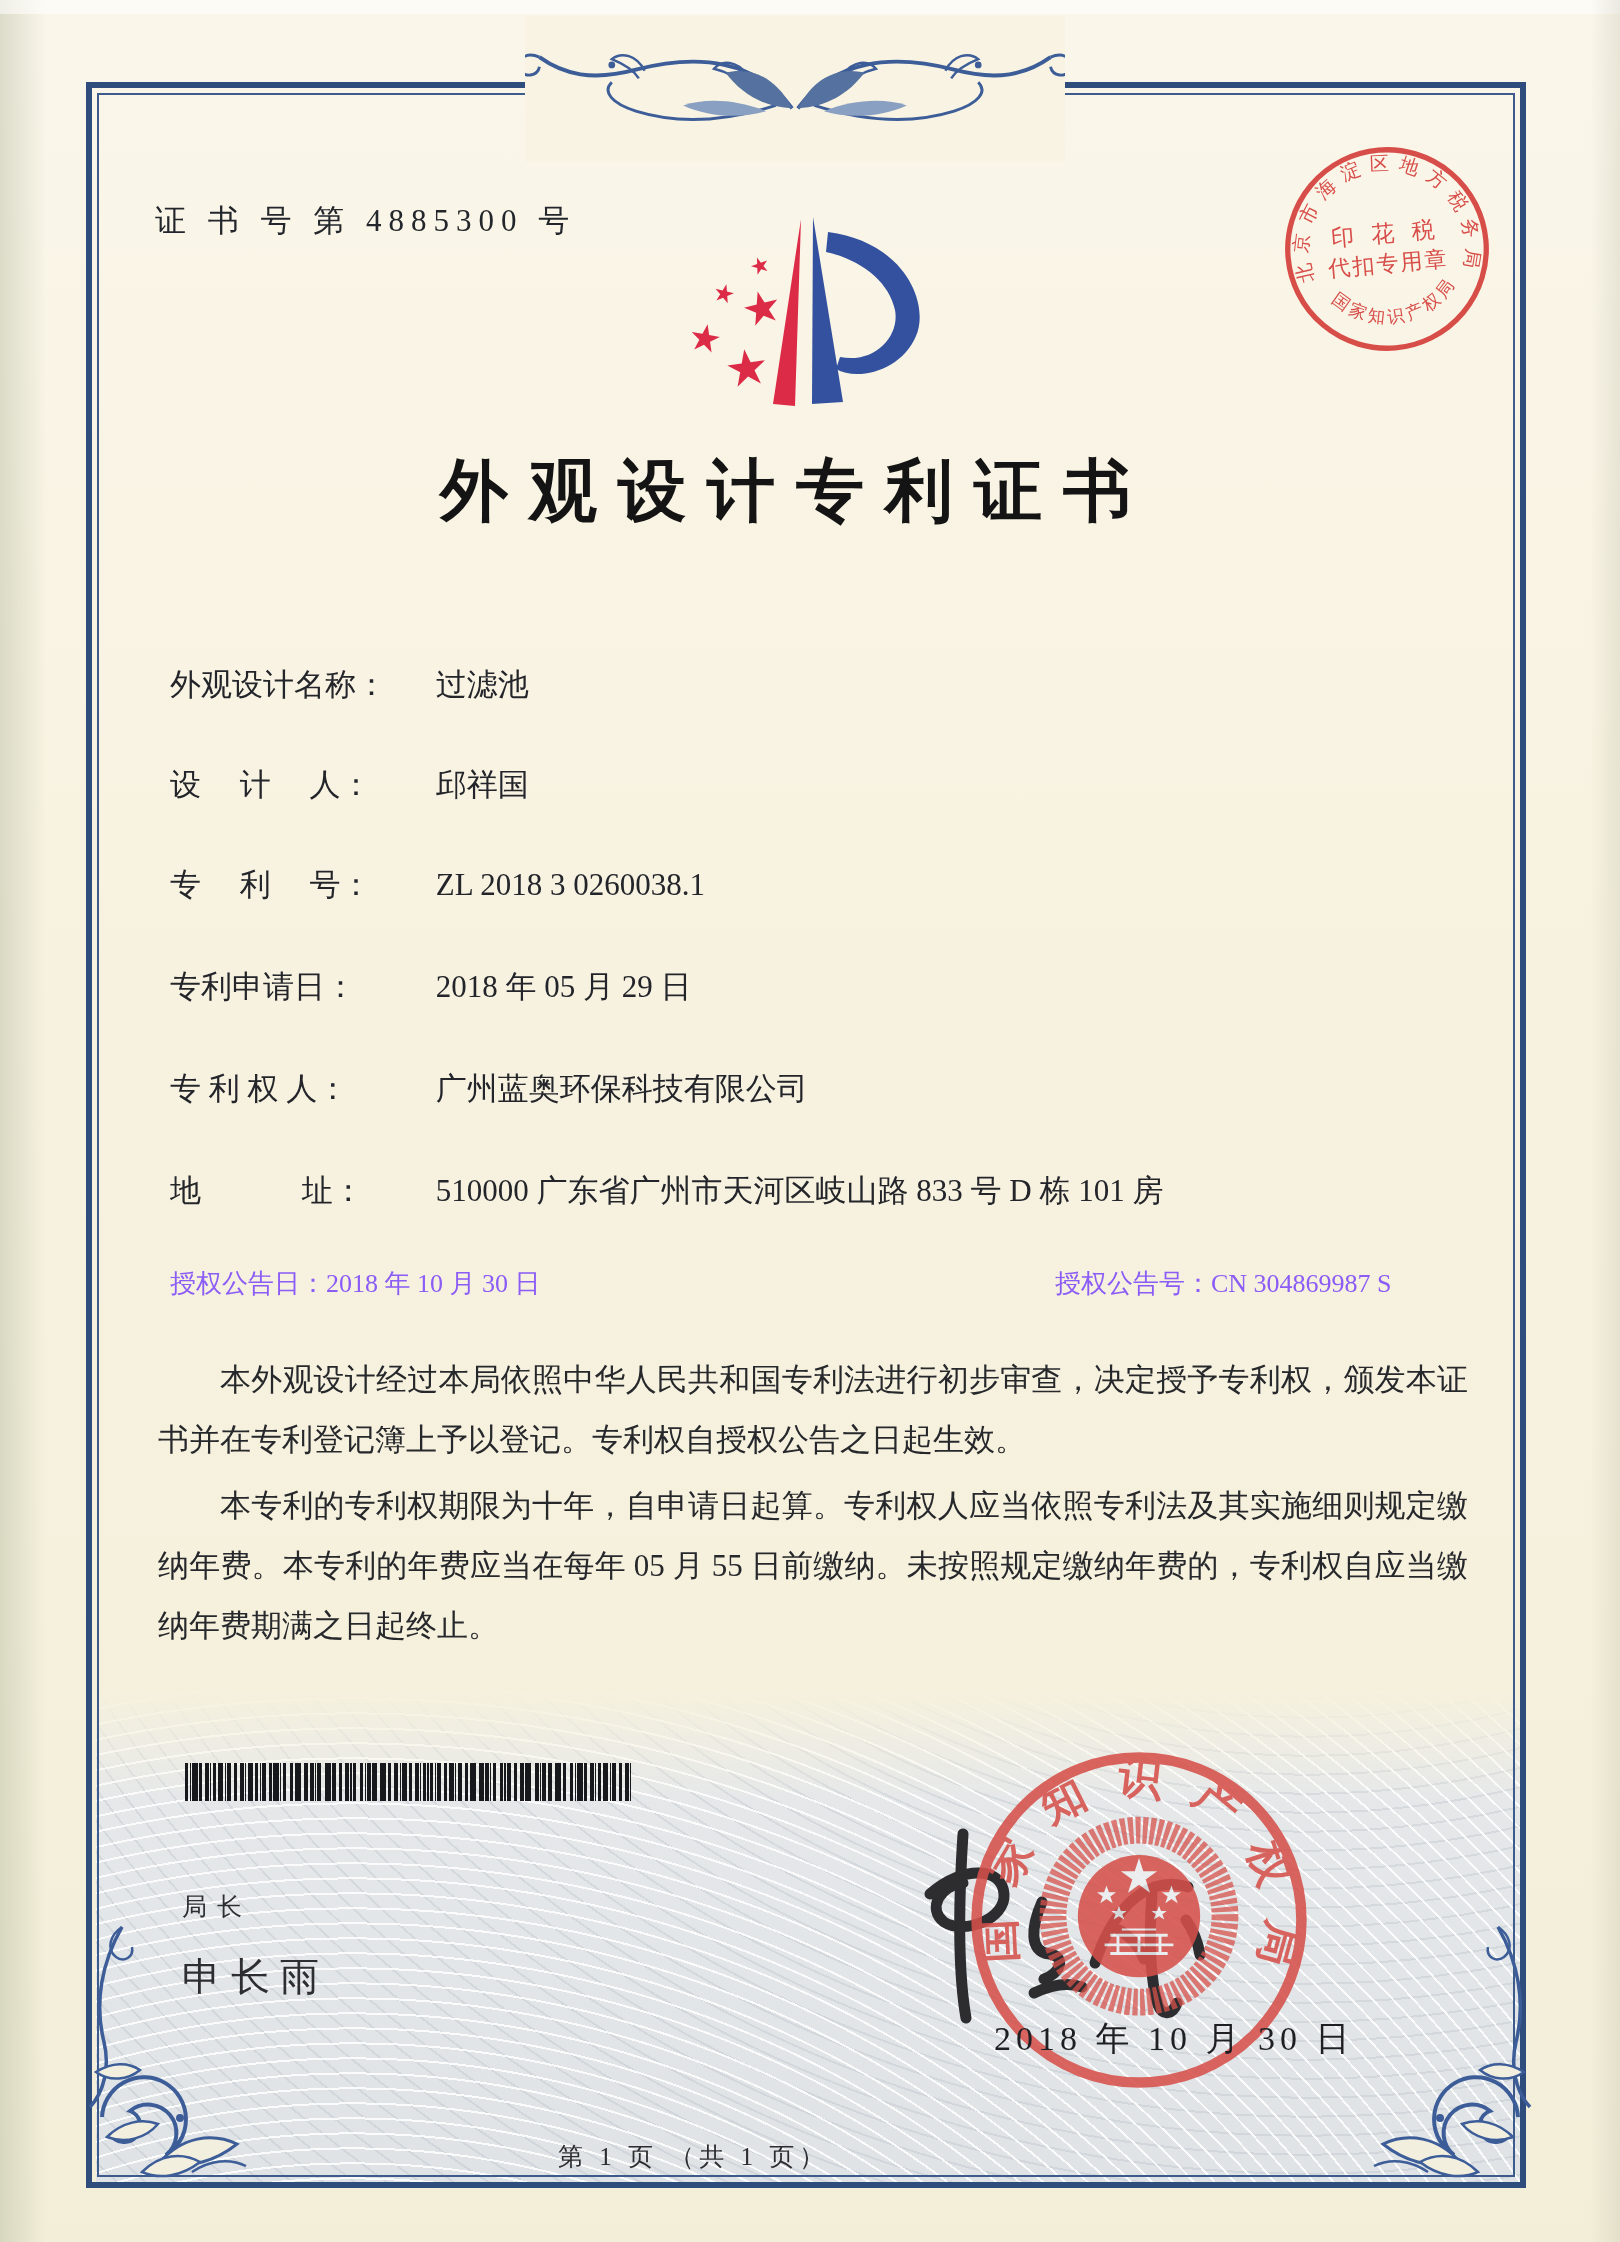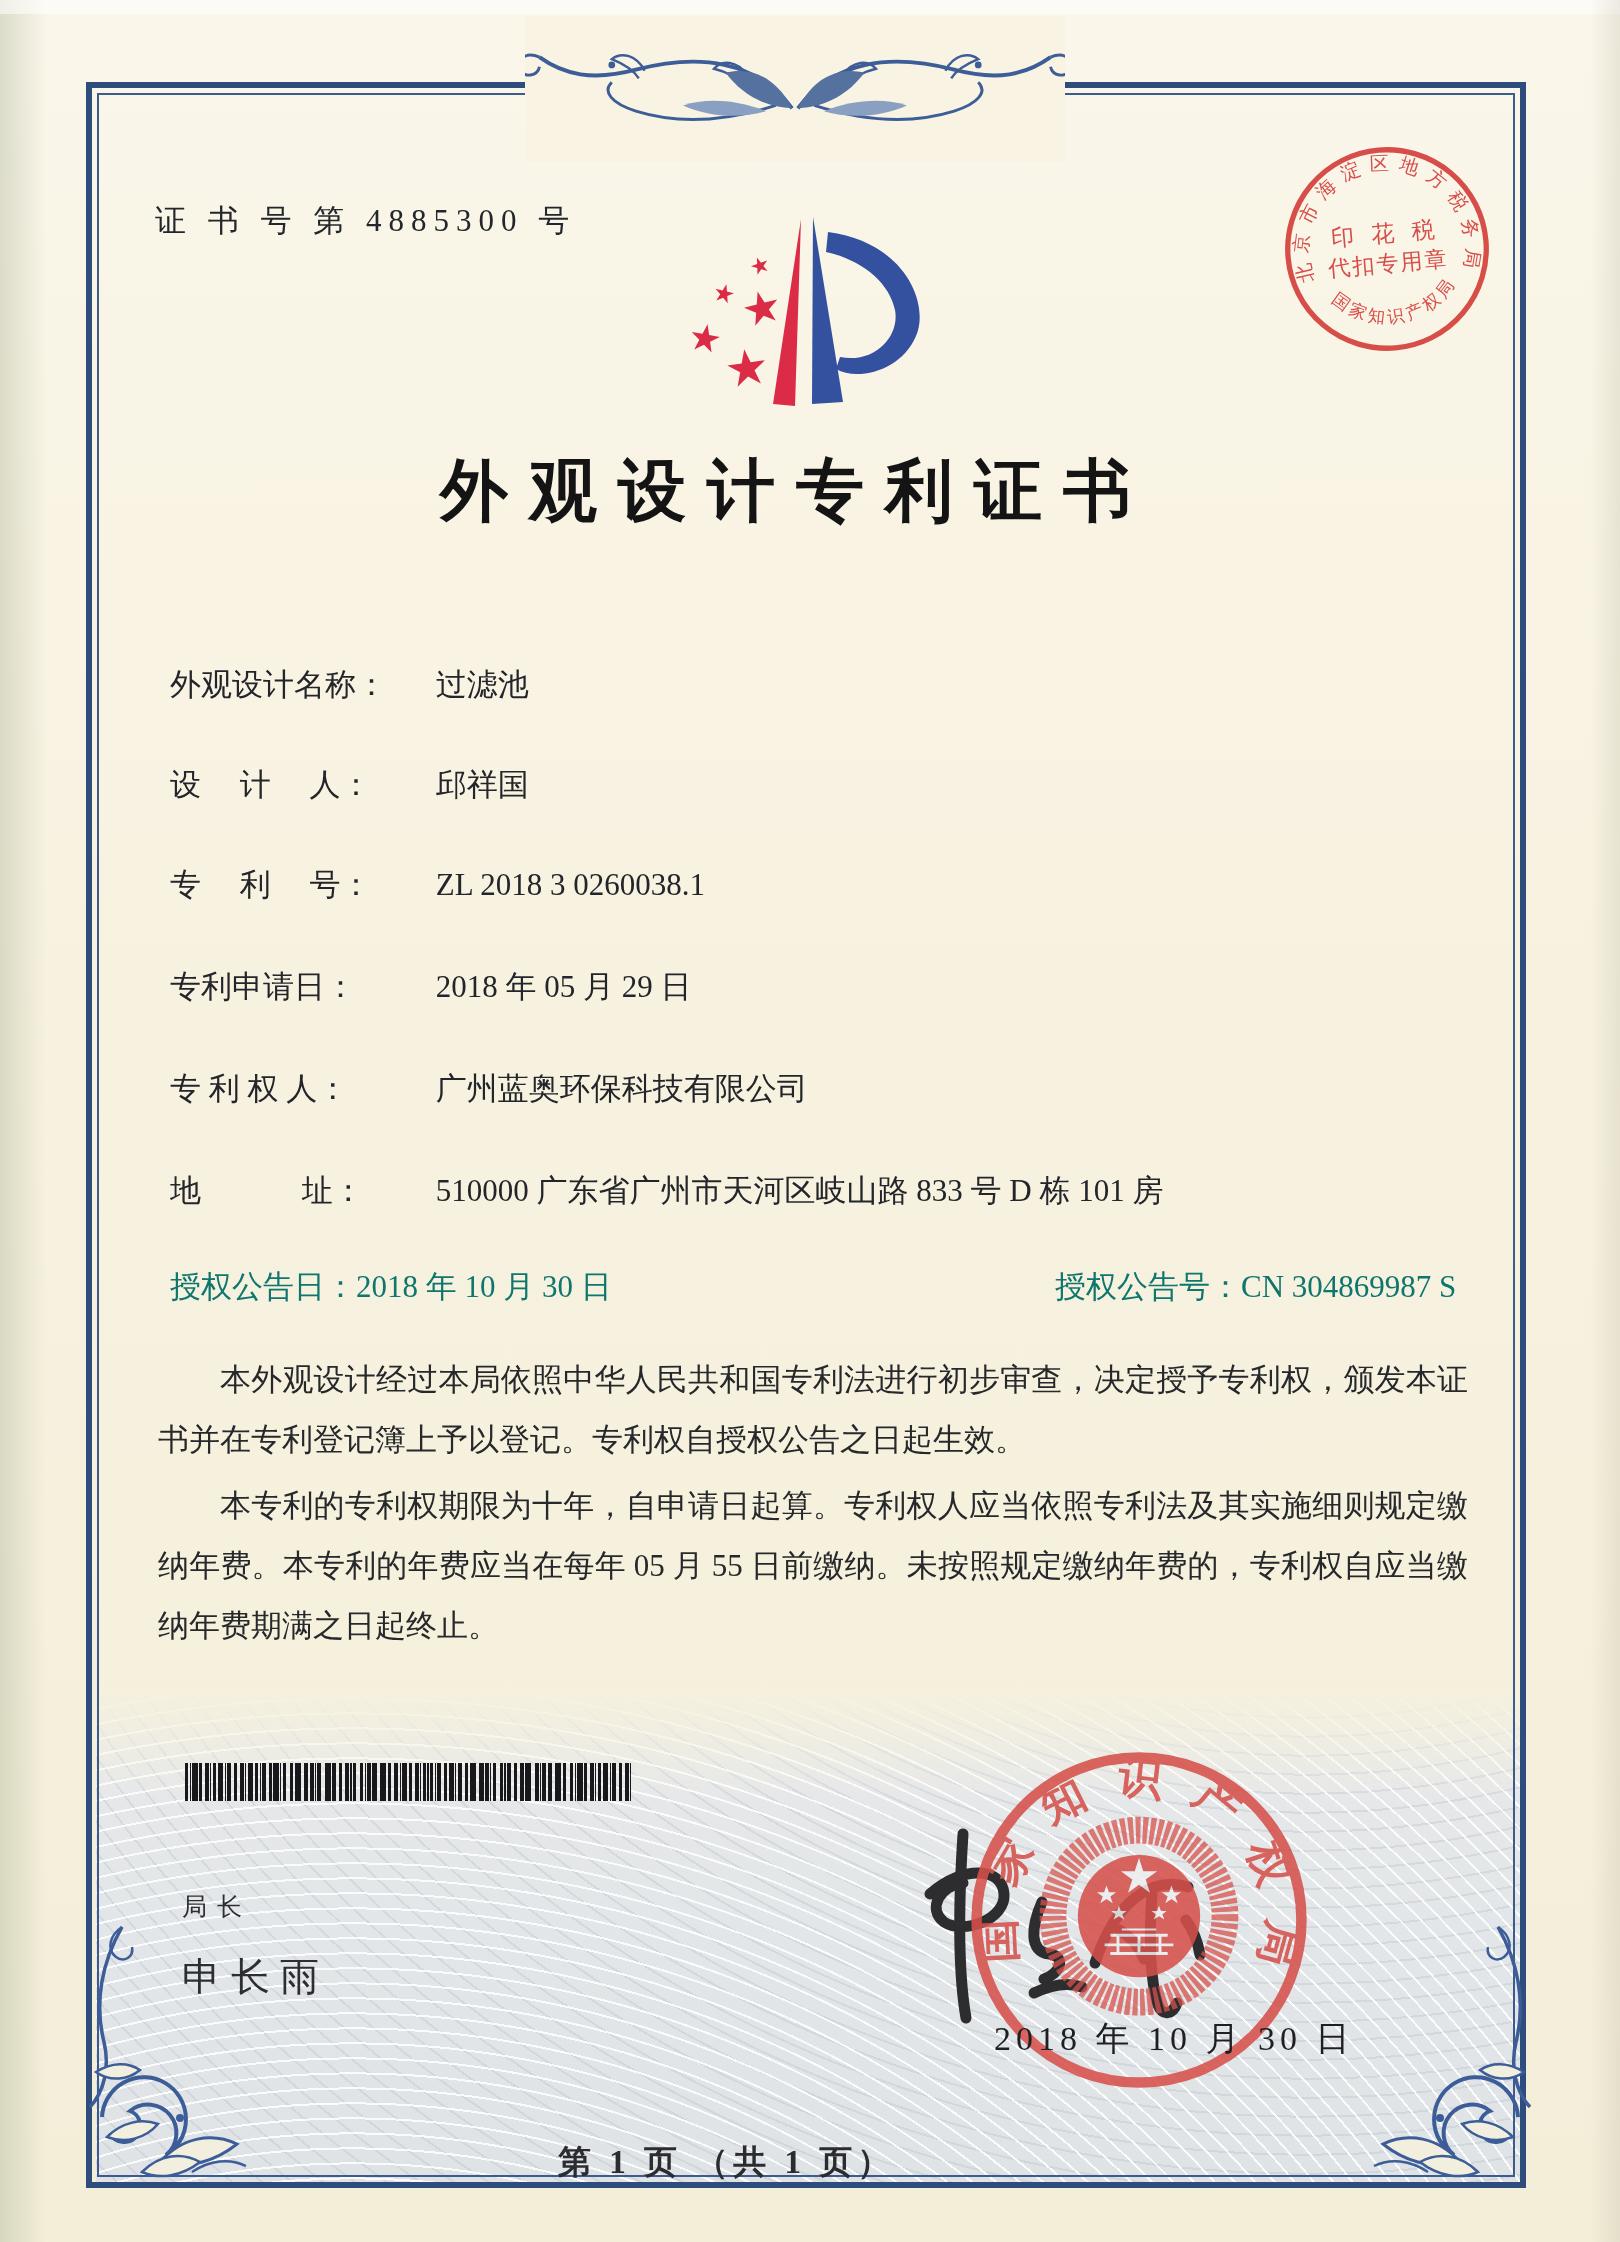--- a/index.html
+++ b/index.html
@@ -42,21 +42,21 @@
 
   .cert-no{position:absolute;left:155px;top:184px;font-size:31px;letter-spacing:7px;color:#23262b;}
 
   .logo{position:absolute;left:690px;top:198px;width:230px;height:198px;}
 
   .title{position:absolute;left:0;top:430px;width:1620px;text-align:center;
     transform:translateX(-14px);font-size:68px;font-weight:700;letter-spacing:21px;color:#141414;}
 
   .frow{position:absolute;left:170px;font-size:31px;white-space:nowrap;color:#23252a;}
   .frow .lab{display:inline-block;min-width:258px;}
-  .grant-row{position:absolute;left:170px;top:1250px;width:1310px;font-size:31px;white-space:nowrap;color:#0f766e;}
+  .grant-row{position:absolute;left:170px;top:1250px;width:1310px;font-size:26px;white-space:nowrap;color:#8b5cf6;}
   .grant-right{position:absolute;left:885px;top:0;text-align:right;}
 
   .paras{position:absolute;left:152px;top:1328px;width:1322px;font-size:31px;line-height:60px;
     text-align:justify;color:#26282c;}
   .paras p{margin:6px;text-indent:62px;}
 
   .barcode{position:absolute;left:185px;top:1747px;width:447px;height:38px;
     background:
       repeating-linear-gradient(90deg,#17181c 0 3px,rgba(0,0,0,0) 3px 7px),
       repeating-linear-gradient(90deg,#17181c 0 2px,rgba(0,0,0,0) 2px 11px),
@@ -68,21 +68,21 @@
   .officer-name{position:absolute;left:182px;top:1934px;font-size:39px;letter-spacing:10px;
     font-family:"Liberation Sans","DejaVu Sans",sans-serif;color:#2c2e31;}
 
   .signature{position:absolute;left:860px;top:1795px;width:360px;height:230px;}
 
   .seal{position:absolute;left:967px;top:1732px;width:344px;height:344px;z-index:4;}
   .seal-date{position:absolute;left:994px;top:2000px;font-size:34px;letter-spacing:5px;color:#1d1f23;z-index:5;white-space:nowrap;}
 
   .tax-stamp{position:absolute;left:1281px;top:127px;width:212px;height:212px;z-index:4;transform:rotate(-5deg);opacity:.93;}
 
-  .footer{position:absolute;left:558px;top:2124px;font-size:33px;letter-spacing:5px;color:#2a2c30;z-index:3;font-weight:bold;}
+  .footer{position:absolute;left:558px;top:2124px;font-size:25px;letter-spacing:5px;color:#2a2c30;z-index:3;}
 </style>
 </head>
 <body>
 
 <div class="edge-left"></div>
 <div class="edge-top"></div>
 <div class="edge-right"></div>
 
 <div class="band"></div>
 <div class="band-fade"></div>

